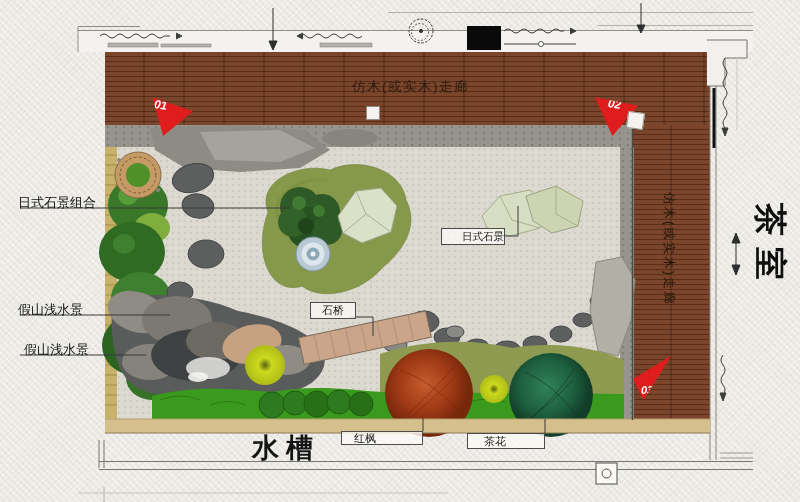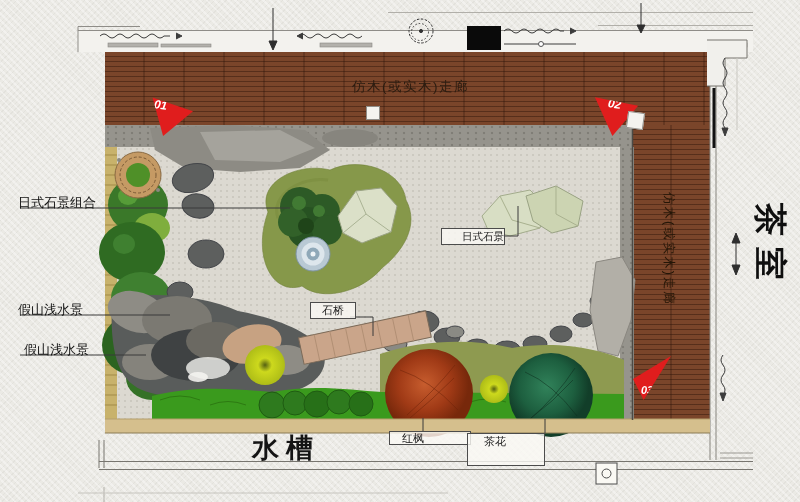--- a/index.html
+++ b/index.html
@@ -286,22 +286,22 @@
 <div class="corr-h" style="left:352px;top:78px;">仿木(或实木)走廊</div>
 <div class="corr-v" style="left:677px;top:192px;width:150px;">仿木(或实木)走廊</div>
 <div class="tea" style="left:792px;top:203px;width:110px;">茶室</div>
 
 <div class="lbl" style="left:18px;top:194px;">日式石景组合</div>
 <div class="lbl" style="left:18px;top:301px;">假山浅水景</div>
 <div class="lbl" style="left:24px;top:341px;">假山浅水景</div>
 
 <div class="boxlbl" style="left:310px;top:302px;width:44px;height:15px;text-align:center;">石桥</div>
 <div class="boxlbl" style="left:441px;top:228px;width:62px;height:15px;text-align:right;font-size:10.5px;">日式石景</div>
-<div class="boxlbl" style="left:341px;top:431px;width:82px;height:14px;padding-left:12px;box-sizing:border-box;line-height:13px;margin-left:48px;">红枫</div>
-<div class="boxlbl" style="left:467px;top:433px;width:78px;height:33px;padding-left:16px;box-sizing:border-box;line-height:14px;">茶花</div>
+<div class="boxlbl" style="left:341px;top:431px;width:82px;height:14px;padding-left:12px;box-sizing:border-box;line-height:13px;">红枫</div>
+<div class="boxlbl" style="left:467px;top:433px;width:78px;height:16px;padding-left:16px;box-sizing:border-box;line-height:14px;">茶花</div>
 <div class="big-trough" style="left:216px;top:430px;margin-left:36px;">水槽</div>
 
 <div class="flag" style="left:149px;top:96px;width:44px;height:40px;clip-path:polygon(8% 4%,100% 38%,32% 100%);">
   <span style="left:5px;top:2px;transform:rotate(8deg);">01</span>
 </div>
 <div class="flag" style="left:594px;top:94px;width:46px;height:42px;clip-path:polygon(2% 8%,96% 28%,40% 100%);">
   <span style="left:14px;top:3px;transform:rotate(8deg);">02</span>
 </div>
 <div class="flag" style="left:633px;top:356px;width:38px;height:44px;clip-path:polygon(100% 0%,28% 100%,0% 52%);">
   <span style="left:8px;top:28px;font-size:11px;">03</span>

